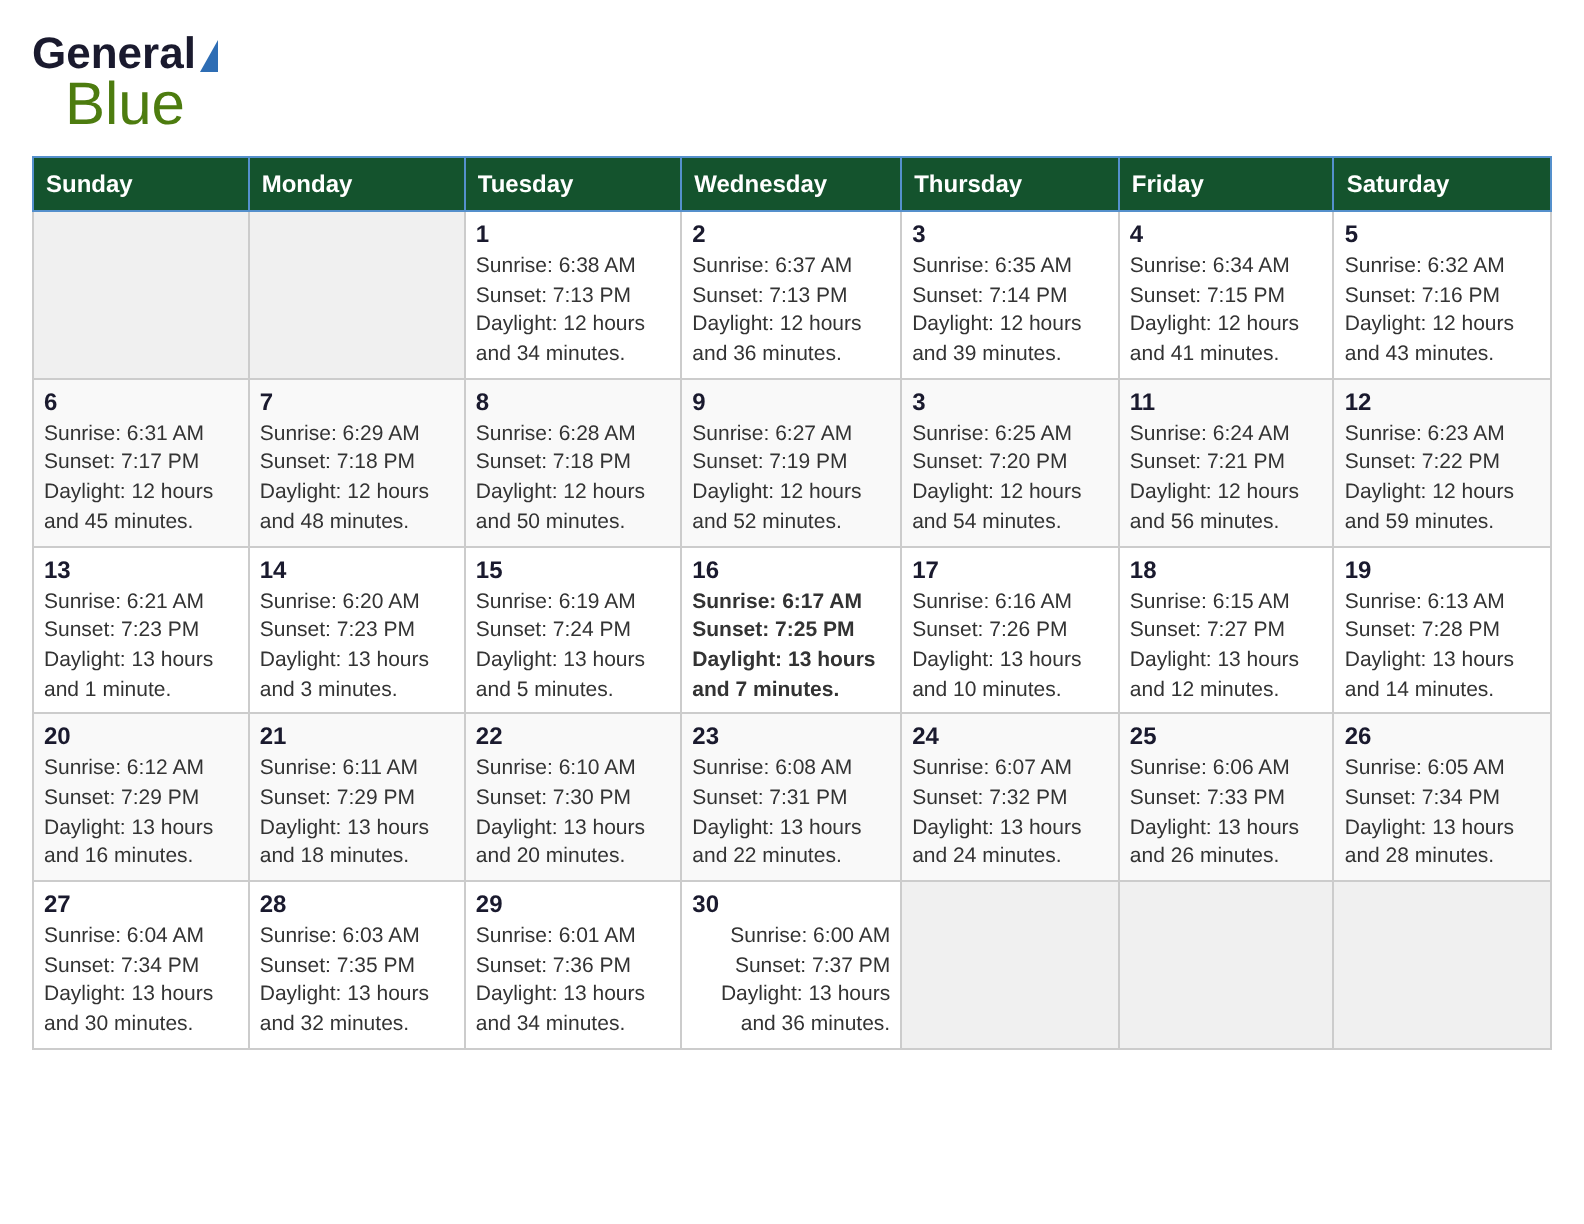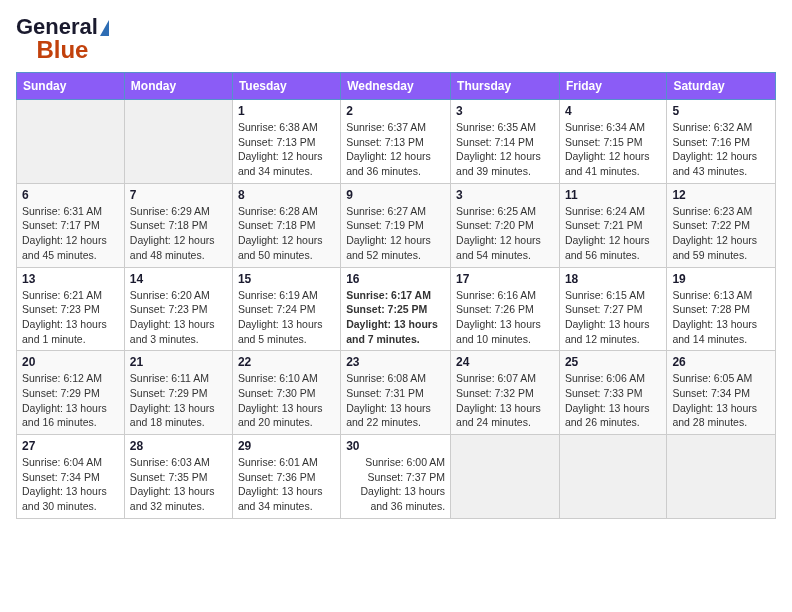--- a/index.html
+++ b/index.html
@@ -21,44 +21,44 @@
       flex-direction: column;
       align-items: center;
     }
     .logo-general {
       font-size: 22px;
       font-weight: bold;
       color: #1a1a2e;
       line-height: 1;
     }
     .logo-blue {
-      font-size: 24px;
-      font-weight: bold;
-      color: #c2410c;
+      font-size: 30px;
+      font-weight: normal;
+      color: #4d7c0f;
       line-height: 1;
     }
     .title-area {
       text-align: right;
     }
     .cal-title {
       font-size: 36px;
       font-weight: bold;
       color: #1a1a2e;
     }
     .cal-subtitle {
       font-size: 15px;
       color: #333;
     }
     table {
       width: 100%;
       border-collapse: collapse;
       font-size: 11px;
     }
     thead tr th {
-      background-color: #8b5cf6;
+      background-color: #14532d;
       color: #fff;
       text-align: left;
       padding: 6px 6px;
       font-size: 12px;
       font-weight: bold;
       border: 1px solid #5590cc;
     }
     tbody tr td {
       border: 1px solid #ccc;
       vertical-align: top;

